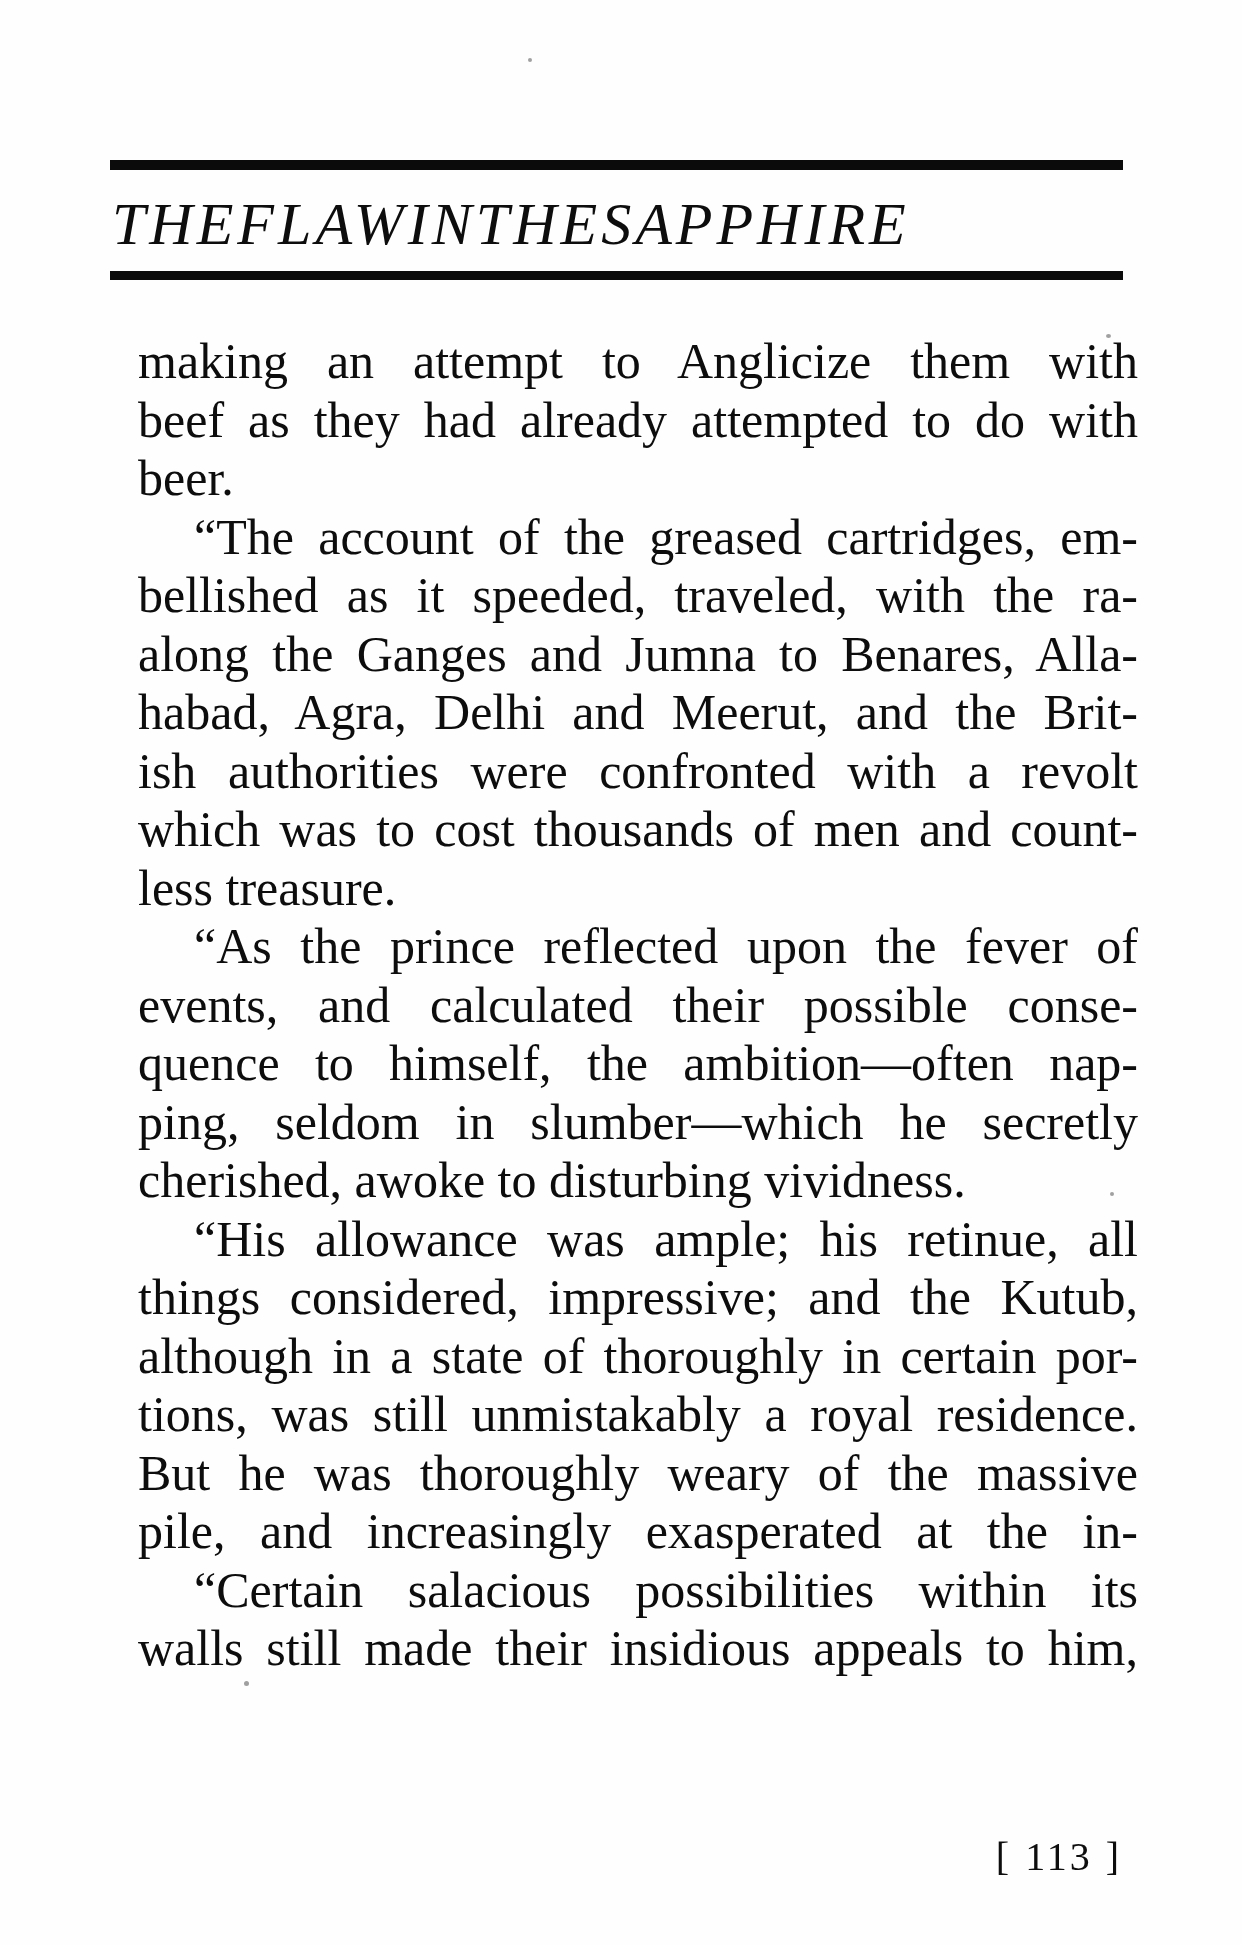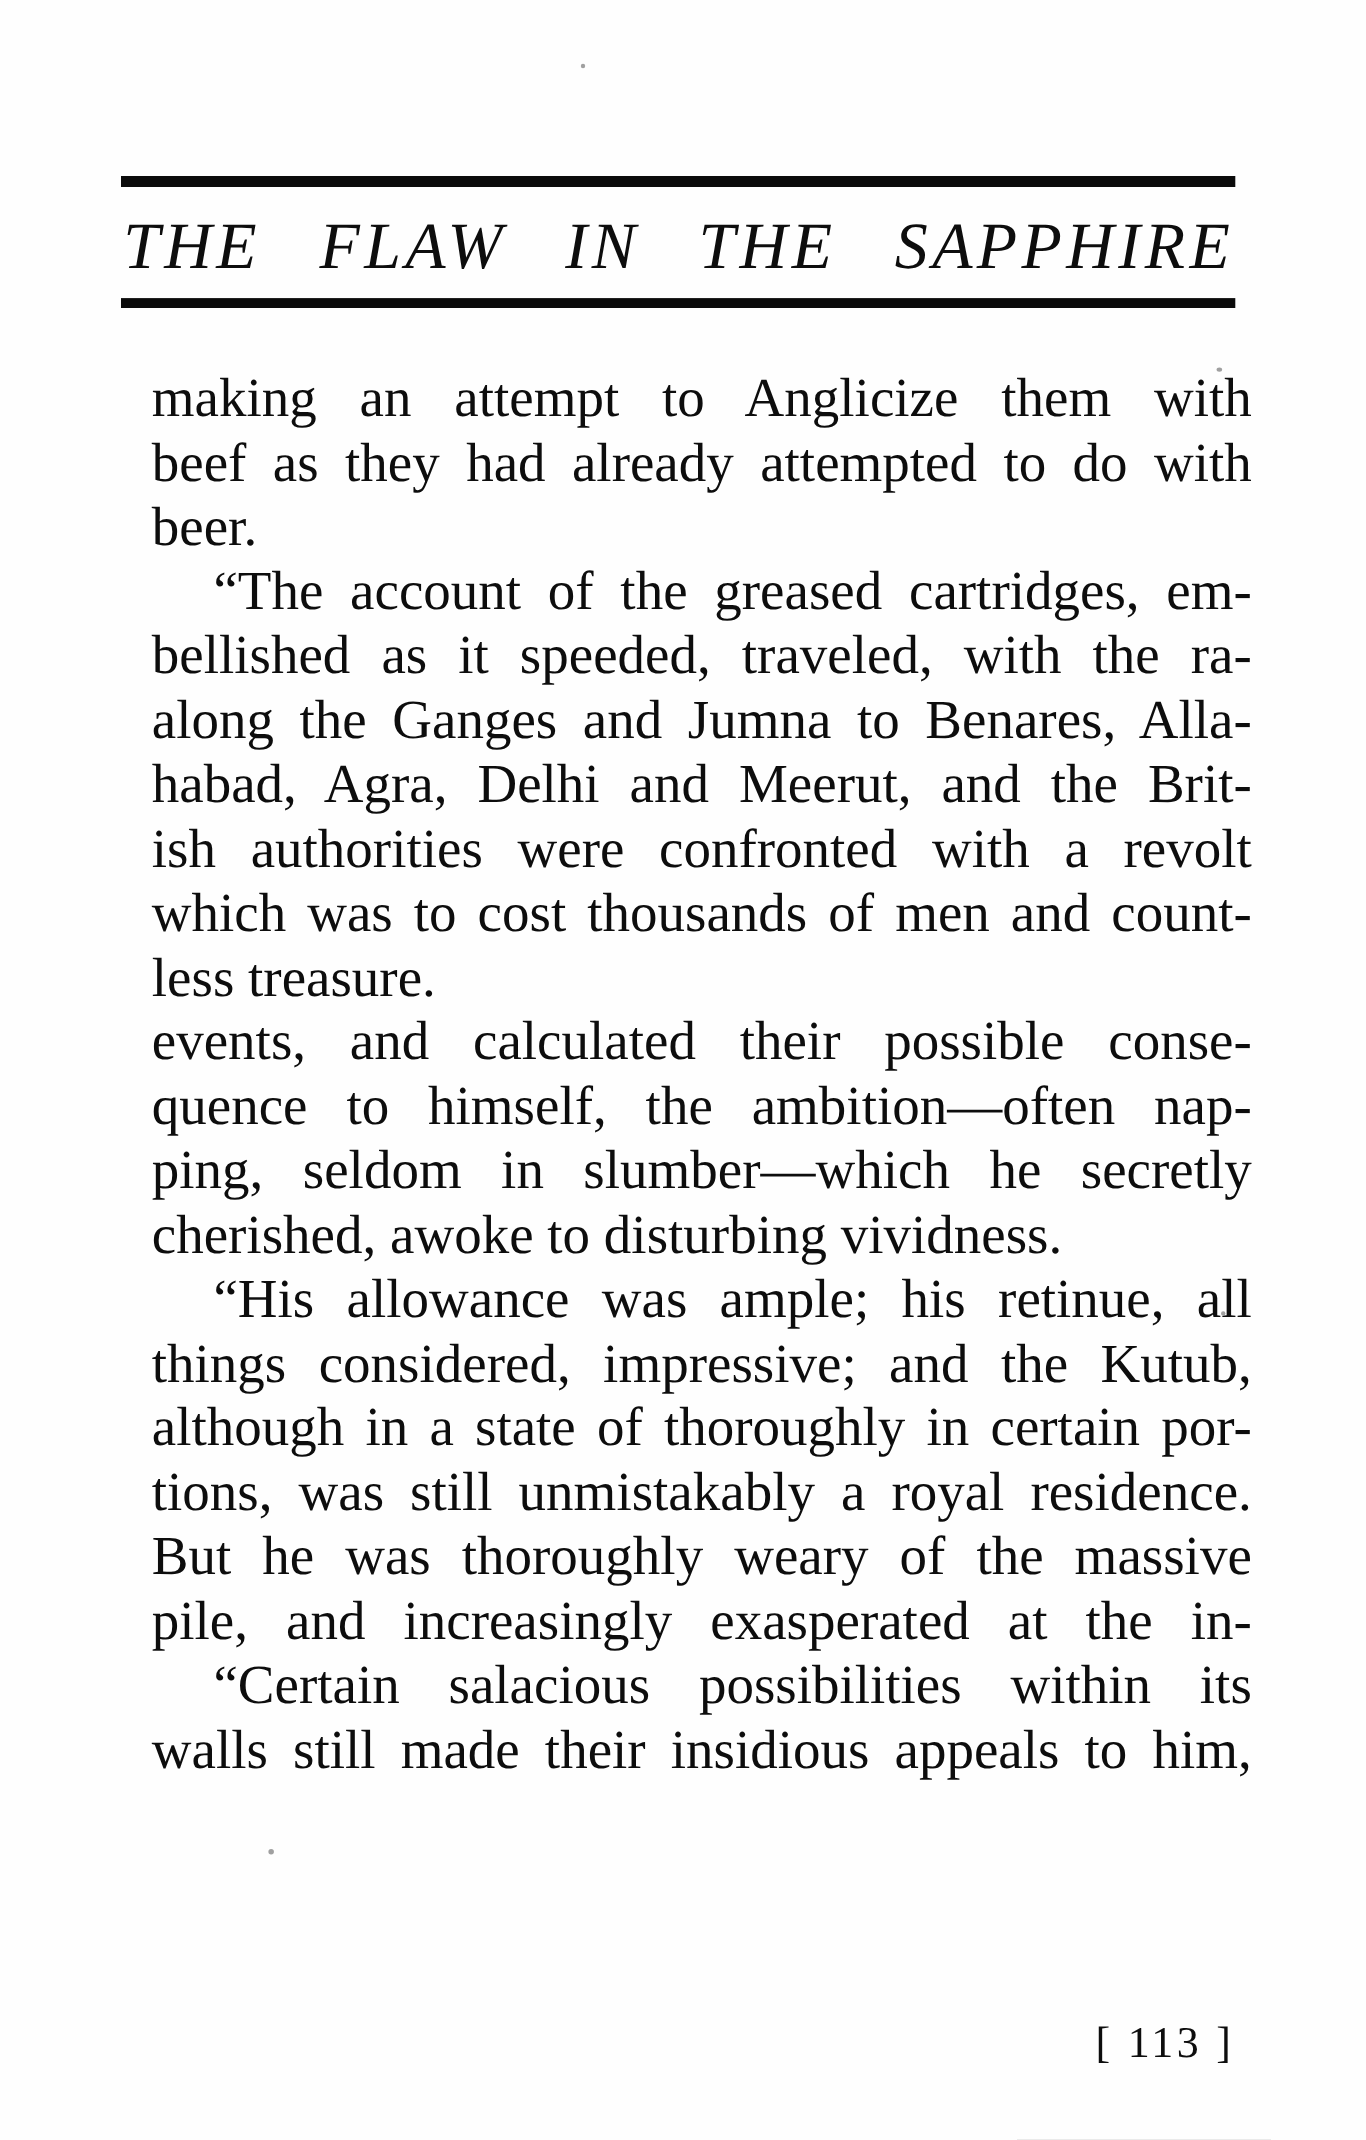--- a/index.html
+++ b/index.html
@@ -24,21 +24,21 @@
     background: #0b0b0b;
   }
   .rule-top { top: 160px; height: 10px; }
   .rule-bottom { top: 271px; height: 9px; }
   .running-head {
     position: absolute;
     left: 112px;
     top: 193px;
     width: 1010px;
     display: flex;
-    justify-content: space-between;
+    justify-content: flex-start;
     font-style: italic;
     font-size: 60px;
     line-height: 62px;
     letter-spacing: 4px;
     white-space: nowrap;
   }
   .body-text {
     position: absolute;
     left: 138px;
     top: 332px;
@@ -94,20 +94,21 @@
       <div class="line">making an attempt to Anglicize them with</div>
       <div class="line">beef as they had already attempted to do with</div>
       <div class="line flush">beer.</div>
       <div class="line indent">“The account of the greased cartridges, em-</div>
       <div class="line">bellished as it speeded, traveled, with the ra-</div>
       <div class="line">along the Ganges and Jumna to Benares, Alla-</div>
       <div class="line">habad, Agra, Delhi and Meerut, and the Brit-</div>
       <div class="line">ish authorities were confronted with a revolt</div>
       <div class="line">which was to cost thousands of men and count-</div>
       <div class="line flush">less treasure.</div>
+      <div class="line indent">“As the prince reflected upon the fever of</div>
       <div class="line">events, and calculated their possible conse-</div>
       <div class="line">quence to himself, the ambition—often nap-</div>
       <div class="line">ping, seldom in slumber—which he secretly</div>
       <div class="line flush">cherished, awoke to disturbing vividness.</div>
       <div class="line indent">“His allowance was ample; his retinue, all</div>
       <div class="line">things considered, impressive; and the Kutub,</div>
       <div class="line">although in a state of thoroughly in certain por-</div>
       <div class="line">tions, was still unmistakably a royal residence.</div>
       <div class="line">But he was thoroughly weary of the massive</div>
       <div class="line">pile, and increasingly exasperated at the in-</div>

